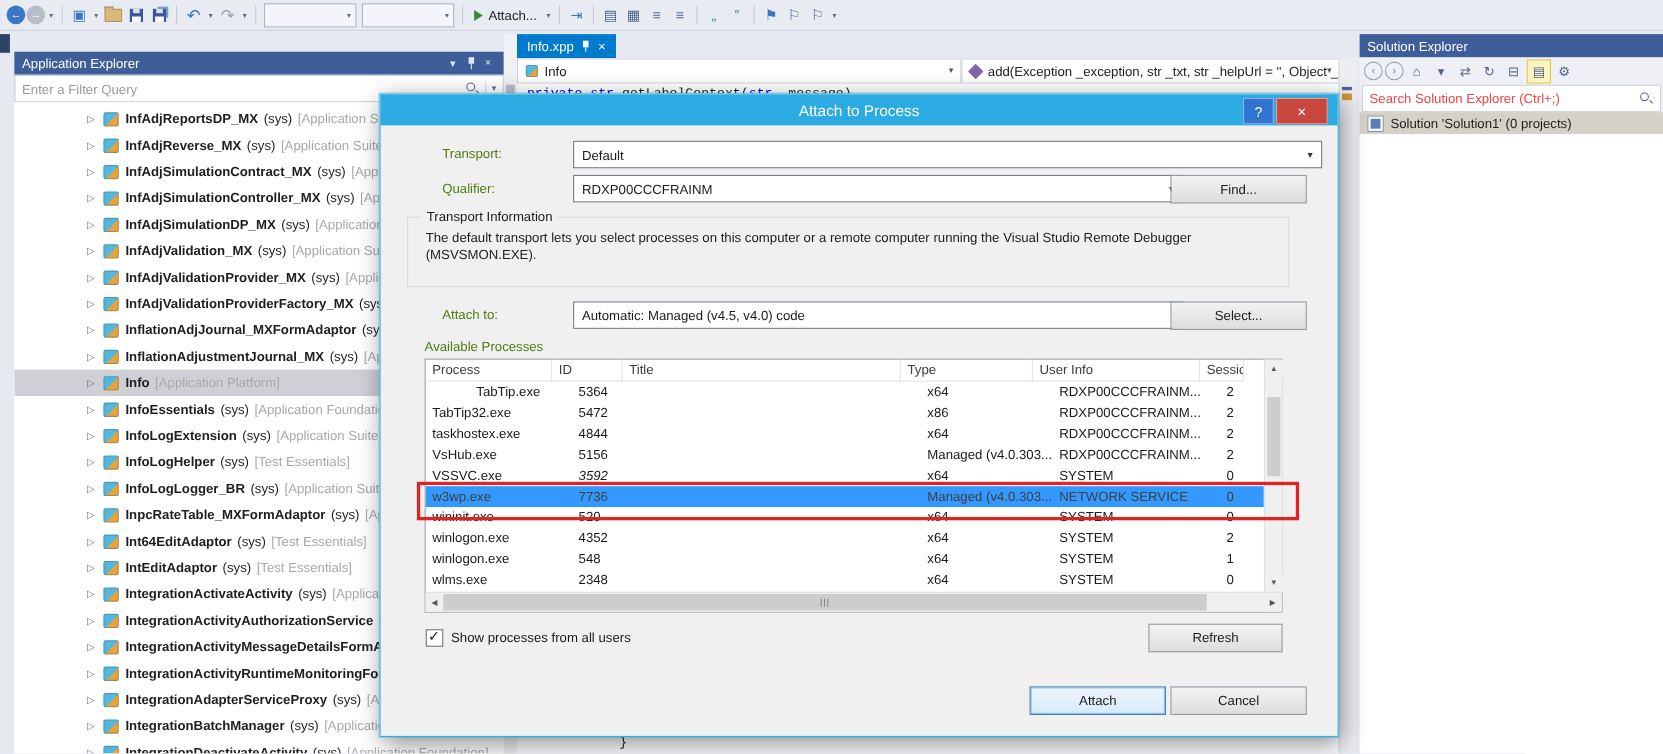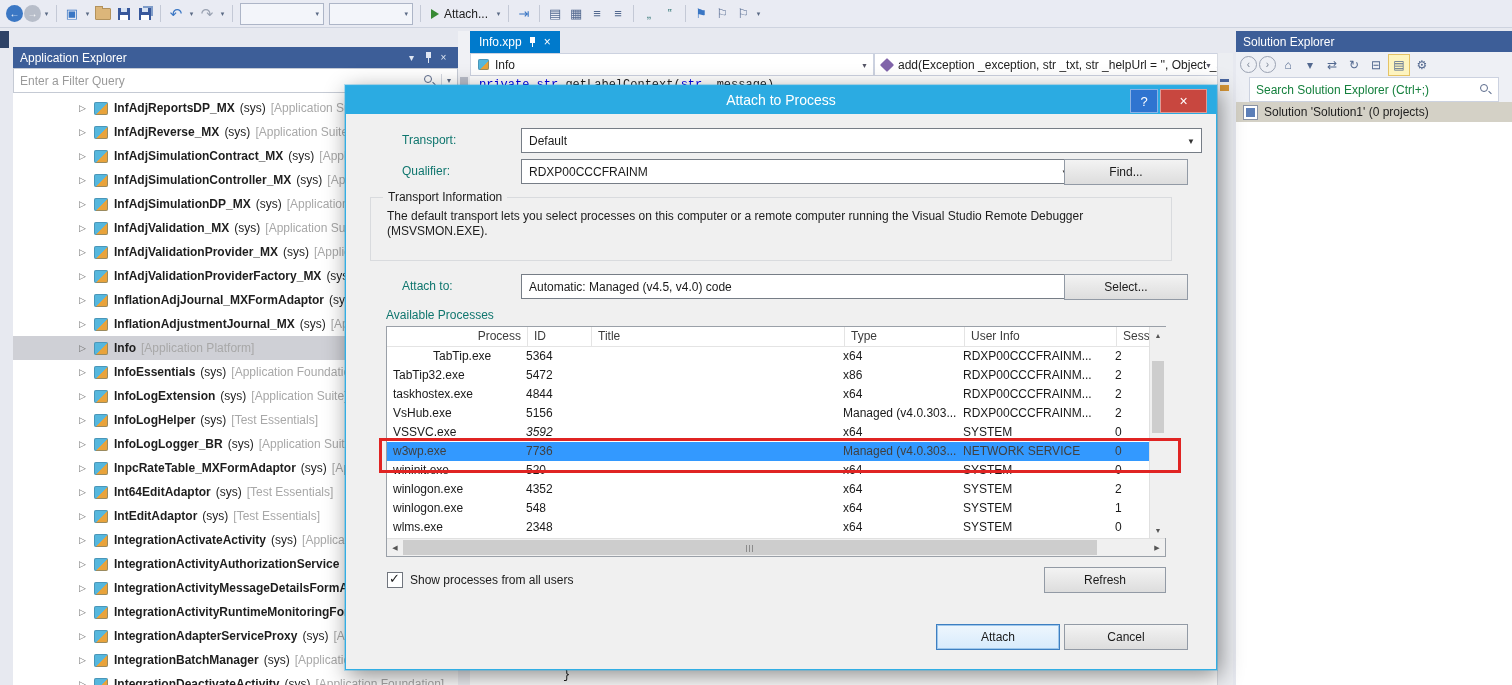--- a/index.html
+++ b/index.html
@@ -80,33 +80,33 @@
   .ed-scroll{position:absolute;right:0;top:22px;width:15px;bottom:0;background:#eceef2;border-left:1px solid #d8dbe2}
   .ed-scroll .mark-blue{position:absolute;left:2px;top:26px;width:9px;height:3px;background:#4a66a0}
   .ed-scroll .mark-orange{position:absolute;left:2px;top:32px;width:9px;height:6px;background:#d69637}
 
   
   .sol-explorer{position:absolute;left:1236px;top:31px;width:276px;bottom:0;background:#eef0f5;display:flex;flex-direction:column;z-index:2}
   .se-toolbar{height:25px;display:flex;align-items:center;padding:0 4px;gap:2px;flex:none}
   .se-ico{min-width:20px;height:20px;display:inline-flex;align-items:center;justify-content:center;color:#52688f;font-size:12px}
   .se-ico.circ-sm{min-width:15px;width:15px;height:15px;border-radius:50%;border:1px solid #9aa2b2;color:#7d8798;font-size:10px}
   .se-ico.hl{background:#fdf4bf;border:1px solid #e5c365}
-  .se-search{height:23px;margin:0 13px;background:#fff;border:1px solid #ccd2e0;display:flex;align-items:center;justify-content:space-between;padding:0 6px;color:#15803d;flex:none}
+  .se-search{height:23px;margin:0 2px;background:#fff;border:1px solid #ccd2e0;display:flex;align-items:center;justify-content:space-between;padding:0 6px;color:#ef4444;flex:none}
   .se-item{height:20px;display:flex;align-items:center;gap:6px;padding:0 7px;background:#d4d1c6;flex:none;color:#1e1e1e;overflow:hidden;white-space:nowrap}
   .sol-icon{width:13px;height:13px;flex:none;background:#fff;border:1px solid #8a93a5;position:relative}
   .sol-icon::before{content:"";position:absolute;left:2px;top:2px;right:2px;bottom:2px;background:#5c7fb8}
   .se-rest{flex:1;background:#fff}
 
   
   .dialog{position:absolute;left:345px;top:85px;width:870px;height:583px;background:#f0f0f0;border:1px solid #31aee4;box-shadow:0 0 0 1px rgba(49,174,228,.35),3px 6px 22px rgba(0,0,0,.45);z-index:50}
   .dlg-title{height:28px;background:#2babe2;color:#fff;display:flex;align-items:center;justify-content:center;font-size:14px;position:relative}
   .dlg-btn{position:absolute;top:3px;height:22px;display:flex;align-items:center;justify-content:center;color:#fff;border:1px solid rgba(255,255,255,.45)}
   .dlg-help{right:58px;width:26px;background:#2f74d0;font-size:13px}
   .dlg-close{right:9px;width:45px;background:#c8473f;font-size:14px}
-  .dlabel{position:absolute;color:#0f766e}
+  .dlabel{position:absolute;color:#4d7c0f}
   .dfield{position:absolute;background:#fff;border:1px solid #767d86;display:flex;align-items:center;padding:0 7px;color:#1a1a1a;overflow:hidden;white-space:nowrap}
   .dfield.has-arrow::after{content:"▼";position:absolute;right:6px;top:50%;transform:translateY(-50%);font-size:8px;color:#333}
   .dbtn{position:absolute;background:linear-gradient(#f3f3f3,#ddd);border:1px solid #929aa5;display:flex;align-items:center;justify-content:center;color:#1a1a1a}
   .dbtn.default{border-color:#3e7fc1;background:linear-gradient(#eef6fd,#d7eafc);box-shadow:inset 0 0 0 1px #9ec7ec}
   .groupbox{position:absolute;left:24px;top:111px;width:800px;height:62px;border:1px solid #d9dbde}
   .groupbox .legend{position:absolute;top:-8px;left:12px;background:#f0f0f0;padding:0 5px;color:#1c1c1c}
   .groupbox .g-text{padding:11px 15px 0 16px;line-height:15px;color:#1c1c1c}
   .dcheck{position:absolute;left:41px;top:486px;display:flex;align-items:center;gap:7px;color:#1a1a1a}
   .dcheck .box{width:14px;height:14px;background:#fff;border:1px solid #70757d;position:relative;flex:none}
   .dcheck .box::after{content:"✓";position:absolute;left:1px;top:-2px;font-size:13px;color:#1a1a1a}
@@ -468,21 +468,21 @@
       <span>Automatic: Managed (v4.5, v4.0) code</span>
     </div>
     <div class="dbtn" style="left:718px;top:188px;width:122px;height:24px">Select...</div>
 
     <div class="dlabel" style="left:40px;top:222px">Available Processes</div>
 
     <div class="ptable">
       <div class="pt-main">
         <div class="pt-grid">
           <div class="pt-head">
-              <div class="pt-hcell" style="width: 141px; text-align: right;">Process</div>
+              <div class="pt-hcell" style="width: 115px;">Process</div>
               <div class="pt-hcell" style="width: 64px;">ID</div>
               <div class="pt-hcell" style="width: 253px;">Title</div>
               <div class="pt-hcell" style="width: 120px;">Type</div>
               <div class="pt-hcell" style="width: 152px;">User Info</div>
               <div class="pt-hcell" style="width: 40px;">Session</div>
             </div>
           <div class="pt-rows">
               <div class="pt-row">
                 <div class="pt-cell" style="width: 133px; padding-left: 46px;">TabTip.exe</div>
                 <div class="pt-cell" style="width: 64px;">5364</div>

